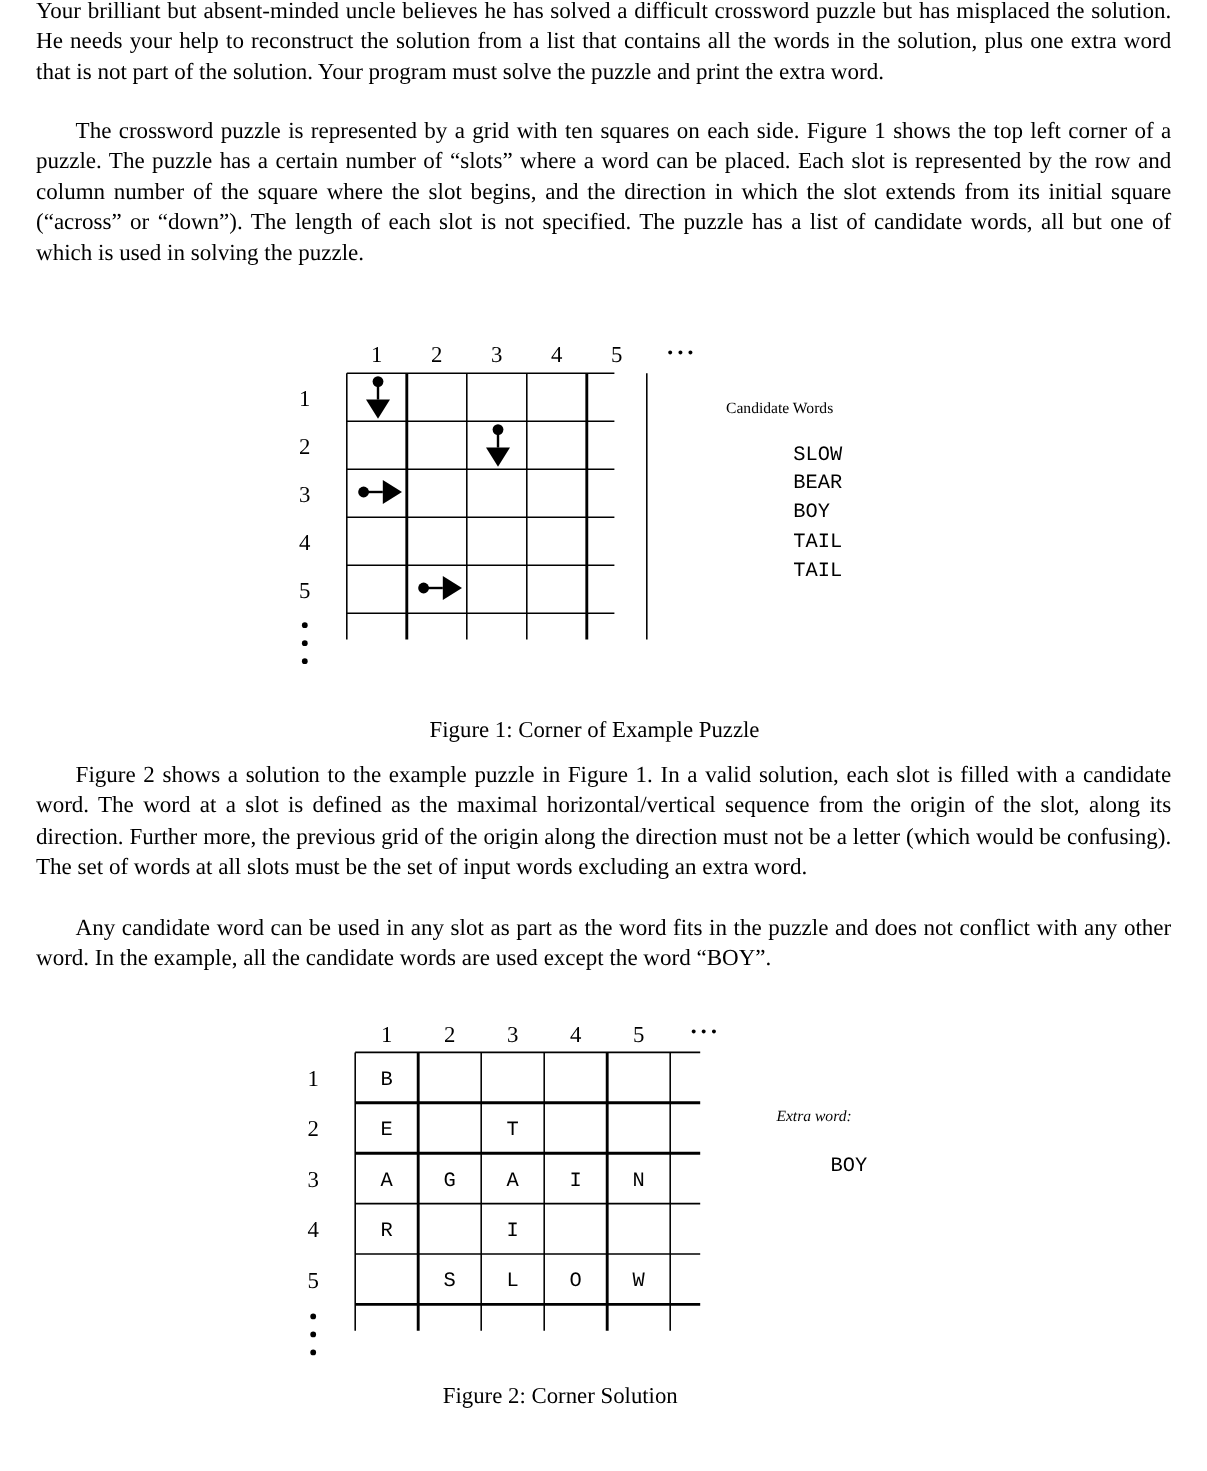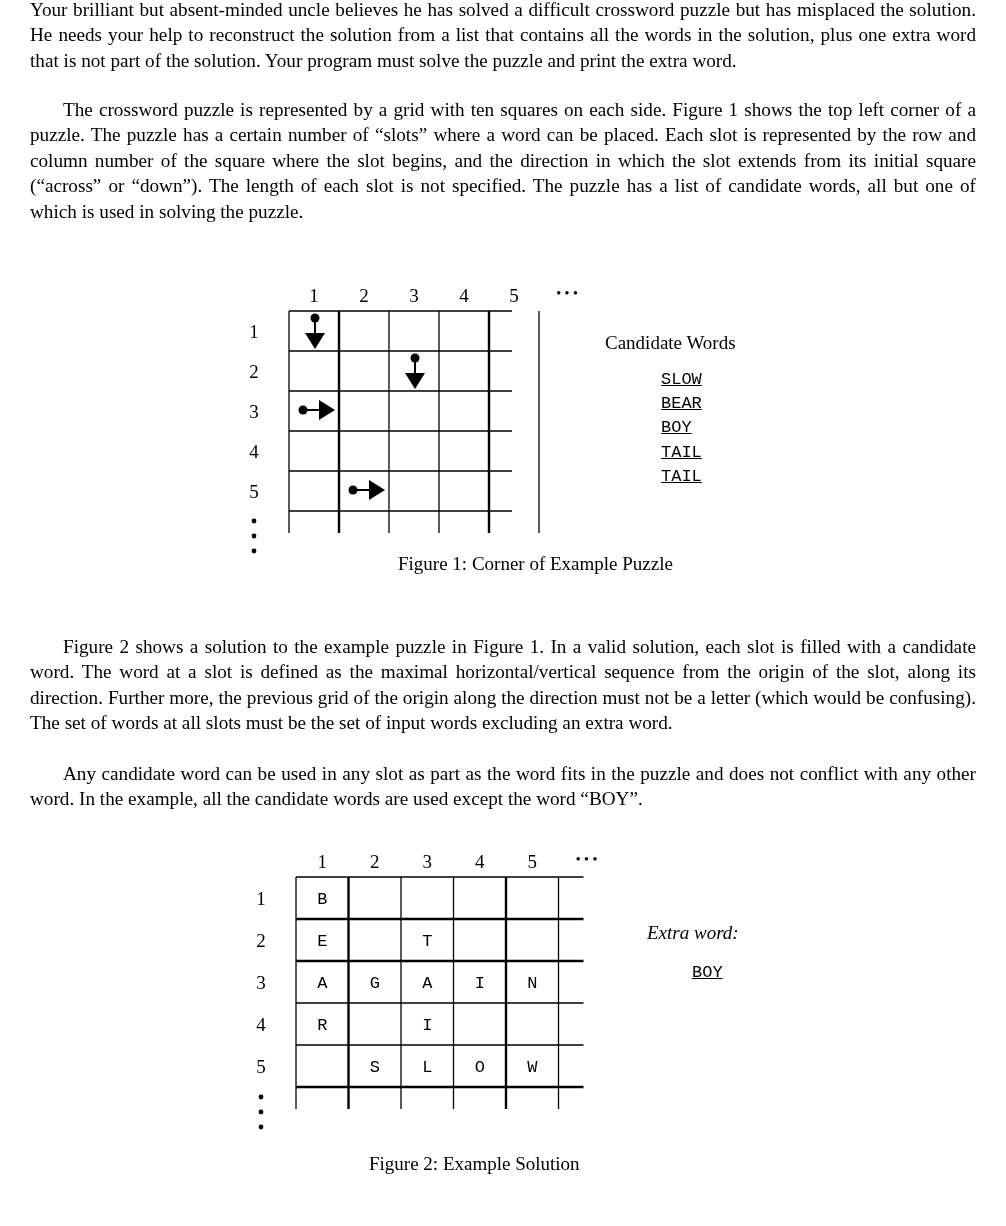--- a/index.html
+++ b/index.html
@@ -3,22 +3,22 @@
 <meta charset="utf-8">
 <style>
   html, body { margin:0; padding:0; background:#fff; }
   body { width:1006px; height:1226px; position:relative; overflow:hidden; color:#000;
          font-family:"Liberation Serif","DejaVu Serif",serif; }
   .para { position:absolute; left:30px; width:946px; font-size:19.2px; line-height:25.4px;
           text-align:justify; text-align-last:left; margin:0; }
   .para.indent { text-indent:33px; }
   .fig { position:absolute; }
   .caption { position:absolute; font-size:19px; text-align:center; white-space:nowrap; }
-  .mono { font-family:"Liberation Mono","DejaVu Sans Mono",monospace;text-decoration:underline; }
-  .side-title { position:absolute; font-size:19px; white-space:nowrap; }
+  .mono { font-family:"Liberation Mono","DejaVu Sans Mono",monospace; }
+  .side-title { position:absolute; font-size:13px; white-space:nowrap; }
   .word-list { position:absolute; font-size:17px; line-height:24.2px; }
   .word-list div { white-space:nowrap; }
 </style>
 </head>
 <body>
 
 <p class="para" style="top:-3px;">Your brilliant but absent-minded uncle believes he has solved a difficult crossword puzzle but has misplaced the solution. He needs your help to reconstruct the solution from a list that contains all the words in the solution, plus one extra word that is not part of the solution. Your program must solve the puzzle and print the extra word.</p>
 <p class="para indent" style="top:97px;">The crossword puzzle is represented by a grid with ten squares on each side. Figure 1 shows the top left corner of a puzzle. The puzzle has a certain number of “slots” where a word can be placed. Each slot is represented by the row and column number of the square where the slot begins, and the direction in which the slot extends from its initial square (“across” or “down”). The length of each slot is not specified. The puzzle has a list of candidate words, all but one of which is used in solving the puzzle.</p>
 
 <div class="fig" style="left:0;top:0;">
@@ -63,21 +63,21 @@
       <polygon points="369,480 369,500 385,490" fill="#000"></polygon>
     </svg>
   <div class="side-title" style="left:605px;top:332px;">Candidate Words</div>
   <div class="word-list mono" id="wordlist" style="left:661px;top:368px;">
       <div>SLOW</div>
       <div>BEAR</div>
       <div>BOY</div>
       <div>TAIL</div>
       <div>TAIL</div>
     </div>
-  <div class="caption" style="left:358px;top:553px;margin-left:40px;">Figure 1: Corner of Example Puzzle</div>
+  <div class="caption" style="left:358px;top:598px;">Figure 1: Corner of Example Puzzle</div>
 </div>
 
 <p class="para indent" style="top:634px;">Figure 2 shows a solution to the example puzzle in Figure 1. In a valid solution, each slot is filled with a candidate word. The word at a slot is defined as the maximal horizontal/vertical sequence from the origin of the slot, along its direction. Further more, the previous grid of the origin along the direction must not be a letter (which would be confusing). The set of words at all slots must be the set of input words excluding an extra word.</p>
 <p class="para indent" style="top:761px;">Any candidate word can be used in any slot as part as the word fits in the puzzle and does not conflict with any other word. In the example, all the candidate words are used except the word “BOY”.</p>
 
 <div class="fig" style="left:0;top:0;">
   <svg id="fig2svg" width="1006" height="1226" style="position:absolute;left:0;top:0;">
       <line x1="296" y1="877" x2="583.5" y2="877" stroke="#000" stroke-width="1.3"></line>
       <line x1="296" y1="919" x2="583.5" y2="919" stroke="#000" stroke-width="2.4"></line>
       <line x1="296" y1="961" x2="583.5" y2="961" stroke="#000" stroke-width="2.4"></line>
@@ -115,14 +115,14 @@
       <text x="322.25" y="1030" text-anchor="middle" font-size="17" font-family="Liberation Mono, monospace">R</text>
       <text x="427.25" y="1030" text-anchor="middle" font-size="17" font-family="Liberation Mono, monospace">I</text>
       <text x="374.75" y="1072" text-anchor="middle" font-size="17" font-family="Liberation Mono, monospace">S</text>
       <text x="427.25" y="1072" text-anchor="middle" font-size="17" font-family="Liberation Mono, monospace">L</text>
       <text x="479.75" y="1072" text-anchor="middle" font-size="17" font-family="Liberation Mono, monospace">O</text>
       <text x="532.25" y="1072" text-anchor="middle" font-size="17" font-family="Liberation Mono, monospace">W</text>
     </svg>
   <div id="fig2letters"></div>
   <div class="side-title" style="left:647px;top:922px;font-style:italic;">Extra word:</div>
   <div class="word-list mono" style="left:692px;top:961px;">BOY</div>
-  <div class="caption" style="left:369px;top:1153px;">Figure 2: Example Solution</div>
+  <div class="caption" style="left:369px;top:1153px;">Figure 2: Corner Solution</div>
 </div>
 
 </body></html>

